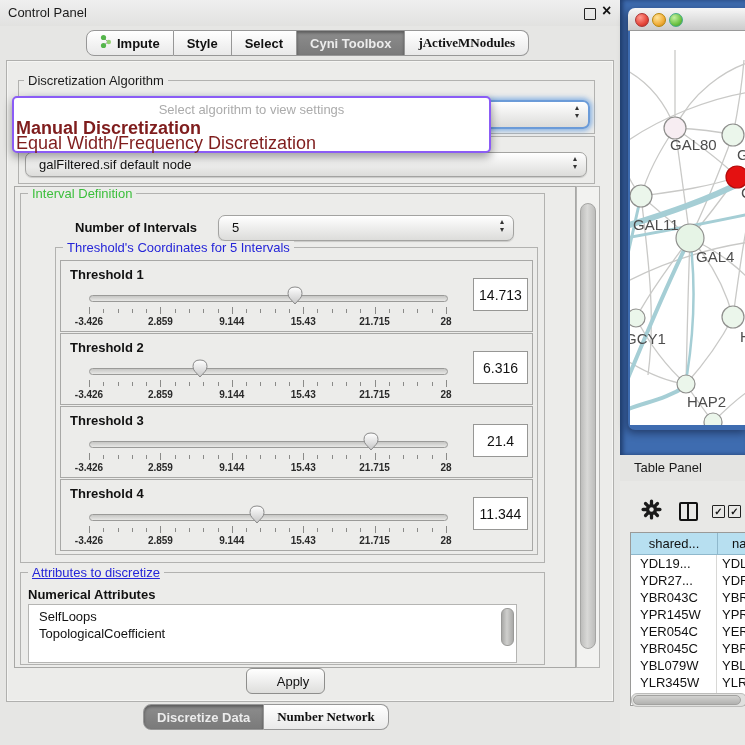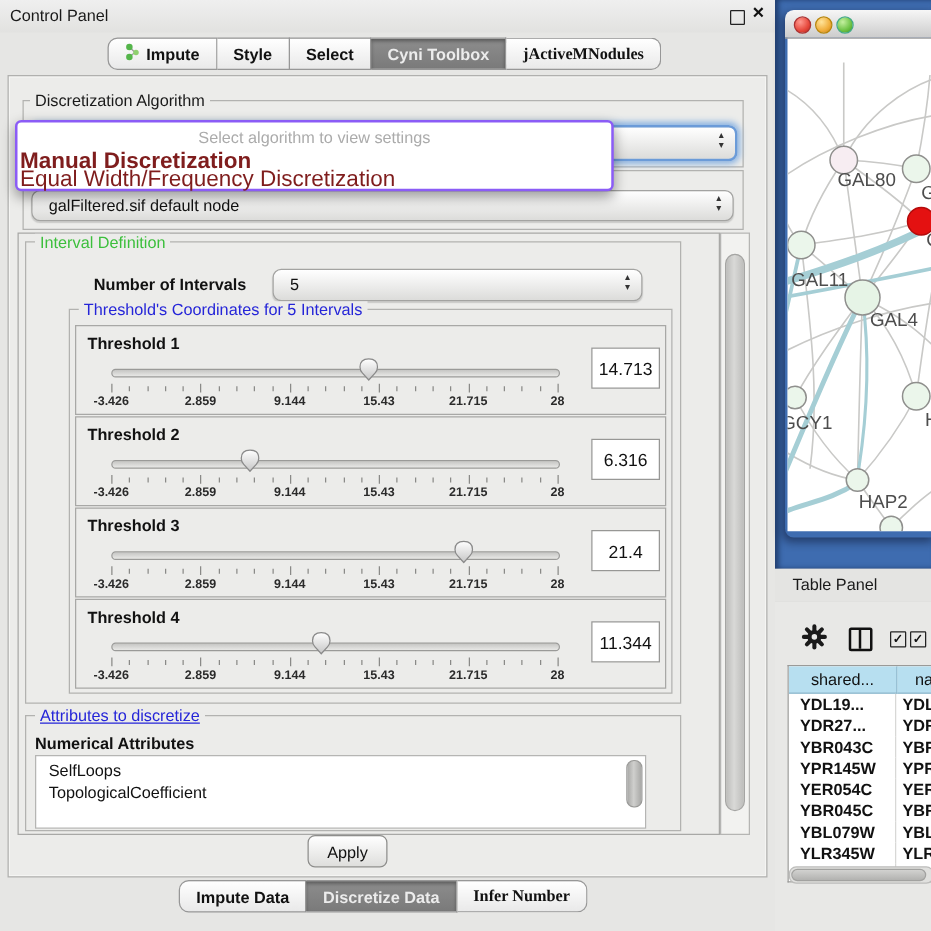--- a/index.html
+++ b/index.html
@@ -65,21 +65,21 @@
   
   .attr-group{left:20px;top:572px;width:523px;height:91px;}
   .attr-title{left:28px;top:566px;text-decoration:underline;}
   .attr-label{left:28px;top:587px;font-size:13px;font-weight:700;color:#111;}
   .attr-list{left:28px;top:604px;width:487px;height:57px;background:#fff;border:1px solid #b5b5b3;overflow:hidden;}
   .attr-item{font-size:13px;line-height:17px;padding-left:10px;color:#111;white-space:nowrap;}
   .attr-list .first{padding-top:3px;}
   .attr-sb{position:absolute;right:2px;top:3px;width:11px;height:36px;border-radius:6px;
            background:linear-gradient(90deg,#a9a9a7,#cfcfcd 45%,#a9a9a7);border:1px solid #9a9a98;}
   .apply-btn{left:246px;top:668px;width:62px;height:24px;border:1px solid #8e8e8c;border-radius:6px;
-             background:linear-gradient(#ffffff,#dededc);font-size:13px;color:#111;display:flex;align-items:center;justify-content:center;}
+             background:linear-gradient(#ffffff,#dededc);font-size:13px;color:#111;display:flex;align-items:center;justify-content:center;padding-left:15px;}
   
   .popup{left:12px;top:96px;width:475px;height:53px;background:#fff;border:2px solid #8b5cf6;border-radius:5px;
          box-shadow:0 4px 10px rgba(0,0,0,.4);z-index:50;}
   .popup-hint{position:absolute;left:0;top:4px;width:100%;text-align:center;font-size:13px;color:#ababab;}
   .popup-opt{position:absolute;left:2px;font-size:18px;color:#7f1d1d;white-space:nowrap;}
   
   .desktop{left:620px;top:0;width:125px;height:455px;background:#3e6cb0;box-shadow:inset 3px 0 4px rgba(10,25,60,.55);}
   .net-window{left:628px;top:8px;width:120px;height:422px;border-radius:7px 0 0 7px;box-shadow:-2px 3px 8px rgba(0,0,20,.45);overflow:hidden;}
   .net-titlebar{position:absolute;left:0;top:0;width:100%;height:22px;background:linear-gradient(#f6f6f6,#cccccc);border-bottom:1px solid #9a9a9a;}
   .traffic{position:absolute;top:5px;width:12px;height:12px;border-radius:50%;}
@@ -98,21 +98,21 @@
   .cb-icon{width:11px;height:11px;border:1.5px solid #222;border-radius:1px;font-size:10px;font-weight:700;color:#111;
            display:flex;align-items:center;justify-content:center;line-height:11px;}
   .cb1{left:712px;top:505px;}
   .cb2{left:728px;top:505px;}
   .tbl{left:630px;top:532px;width:115px;height:172px;background:#fff;border:1px solid #9a9a98;border-right:none;overflow:hidden;}
   .tbl-head{display:flex;height:22px;}
   .th-cell{background:#b7dff0;border-right:1px solid #8fb8cc;border-bottom:1px solid #8fb8cc;font-size:13px;color:#111;
            display:flex;align-items:center;justify-content:center;overflow:hidden;white-space:nowrap;}
   .th-c1{width:86px;flex:none;}
   .th-c2{flex:1;justify-content:flex-start;padding-left:14px;}
-  .tbl-row{display:flex;height:17px;font-weight:bold;}
+  .tbl-row{display:flex;height:17px;}
   .td-cell{font-size:13px;color:#111;white-space:nowrap;overflow:hidden;display:flex;align-items:center;}
   .td-c1{width:86px;flex:none;padding-left:9px;border-right:1px solid #d8d8d6;box-sizing:border-box;}
   .td-c2{flex:1;padding-left:5px;}
   .hsb-track{left:631px;top:693px;width:114px;height:12px;background:#e0e0de;border:1px solid #bcbcba;border-radius:6px;}
   .hsb-thumb{position:absolute;left:1px;top:1px;width:106px;height:8px;border-radius:5px;
              background:linear-gradient(#d2d2d0,#b2b2b0);border:1px solid #a2a2a0;}
 </style>
 </head>
 <body>
 
@@ -394,23 +394,22 @@
   <div class="abs attr-label">Numerical Attributes</div>
   <div class="abs attr-list" id="attr-list">
     <div class="attr-sb"></div>
   <div class="attr-item first">SelfLoops</div>
       <div class="attr-item">TopologicalCoefficient</div>
     </div>
 
   <div class="abs apply-btn">Apply</div>
 
   <div class="abs tabbar" id="bottom-tabs">
-      <div class="tab">Impute Data</div>
       <div class="tab selected">Discretize Data</div>
-      <div class="tab">Infer Number</div>
+      <div class="tab">Number Network</div>
     </div>
 
   <div class="abs popup">
     <div class="popup-hint">Select algorithm to view settings</div>
     <div id="popup-options">
         <div class="popup-opt" style="top: 20px; font-weight: 700;">Manual Discretization</div>
         <div class="popup-opt" style="top: 35px;">Equal Width/Frequency Discretization</div>
       </div>
   </div>
 

